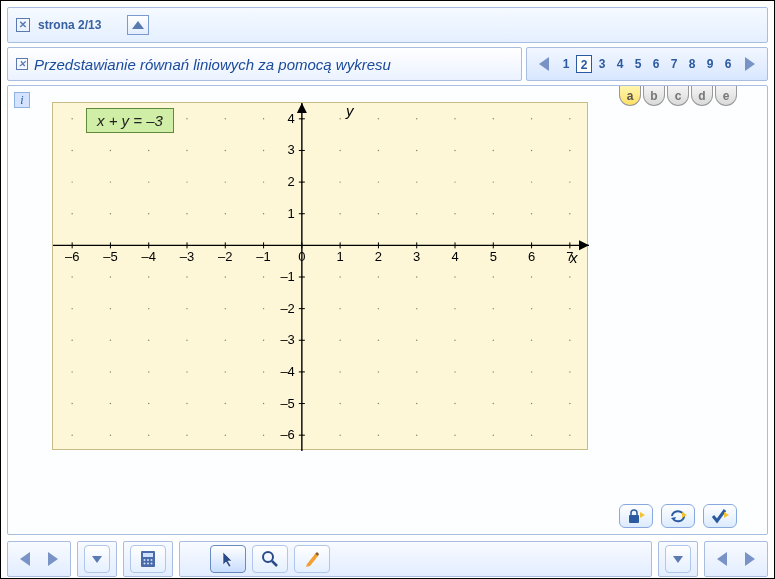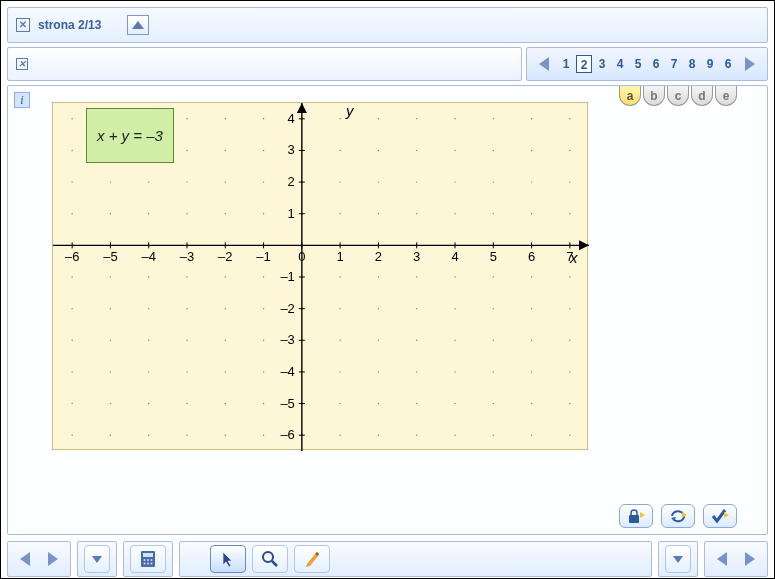--- a/index.html
+++ b/index.html
@@ -15,21 +15,21 @@
   .pager{display:flex;align-items:center;gap:3px;background:linear-gradient(#f2f7ff,#d8e7ff);border:1px solid #a8bde0;height:34px;padding:0 6px;border-radius:2px}
   .navarrow{width:22px;height:24px;display:flex;align-items:center;justify-content:center}
   .pgnum{width:16px;height:18px;font-size:12px;color:#2a5aa0;font-weight:bold;text-align:center;line-height:18px;cursor:pointer}
   .pgnum.active{border:1px solid #2a5aa0;background:#fff}
   .main{position:relative;margin:4px 6px 0 6px;border:1px solid #a8bde0;background:#fdfeff;height:450px;border-radius:2px}
   .info-i{position:absolute;left:6px;top:6px;width:16px;height:16px;background:#d4e3ff;border:1px solid #8fb0e0;font-family:Georgia,serif;font-style:italic;font-size:12px;color:#2a5aa0;text-align:center;line-height:14px}
   .tabs{position:absolute;right:30px;top:0;display:flex;gap:2px}
   .tab{width:22px;height:20px;border-radius:0 0 11px 11px;border:1px solid #999;border-top:none;display:flex;align-items:center;justify-content:center;font-size:12px;font-weight:bold;background:linear-gradient(#f4f4f4,#dadada);color:#777;cursor:pointer}
   .tab.active{background:linear-gradient(#fff6b0,#ffe066);color:#555}
   .canvas{position:absolute;left:44px;top:16px;width:536px;height:348px;background:#fdf7d8;border:1px solid #c7bc86}
-  .eqbox{position:absolute;left:78px;top:22px;background:#d0eea6;border:1px solid #5f8a3e;padding:18px 10px;font-style:italic;font-size:15px;color:#222}
+  .eqbox{position:absolute;left:78px;top:22px;background:#d0eea6;border:1px solid #5f8a3e;padding:3px 10px;font-style:italic;font-size:15px;color:#222}
   .axis-label{position:absolute;font-style:italic;font-size:15px}
   .toolrow{position:absolute;right:30px;bottom:6px;display:flex;gap:8px}
   .toolbtn{width:34px;height:24px;border:1px solid #88a8e0;border-radius:6px;background:linear-gradient(#fff,#dcebff);display:flex;align-items:center;justify-content:center;cursor:pointer}
   .bottombar{display:flex;align-items:center;margin:6px 6px 0 6px;gap:6px;height:36px}
   .bgroup{border:1px solid #a8bde0;background:linear-gradient(#f8fbff,#e2edff);height:36px;display:flex;align-items:center;padding:0 6px;gap:6px;border-radius:2px}
   .bbtn{width:36px;height:28px;border:1px solid #b0c6ea;border-radius:4px;background:linear-gradient(#fff,#e4efff);display:flex;align-items:center;justify-content:center;cursor:pointer}
   .bbtn.active{background:linear-gradient(#fff,#c8ddff);border-color:#6a8bc0}
   svg{display:block}
   .tri-l{width:0;height:0;border-top:7px solid transparent;border-bottom:7px solid transparent;border-right:10px solid #7993c6}
   .tri-r{width:0;height:0;border-top:7px solid transparent;border-bottom:7px solid transparent;border-left:10px solid #7993c6}
@@ -44,20 +44,21 @@
     <span>strona</span>&nbsp;<span>2</span>/<span>13</span>
   </div>
   <div class="upbtn">
       <div class="tri-up"></div>
     </div>
 </div>
 
 <div class="subbar">
   <div class="sublabel">
     <div class="x-icon" style="width:12px;height:12px;font-size:9px;line-height:10px">✕</div>
+    <span>Przedstawianie równań liniowych za pomocą wykresu</span>
   </div>
   <div class="pager">
     <div class="navarrow">
         <div class="tri-l"></div>
       </div>
     <div id="pager-nums" style="display: flex; gap: 2px;">
         <div class="pgnum">1</div>
         <div class="pgnum active">2</div>
         <div class="pgnum">3</div>
         <div class="pgnum">4</div>

